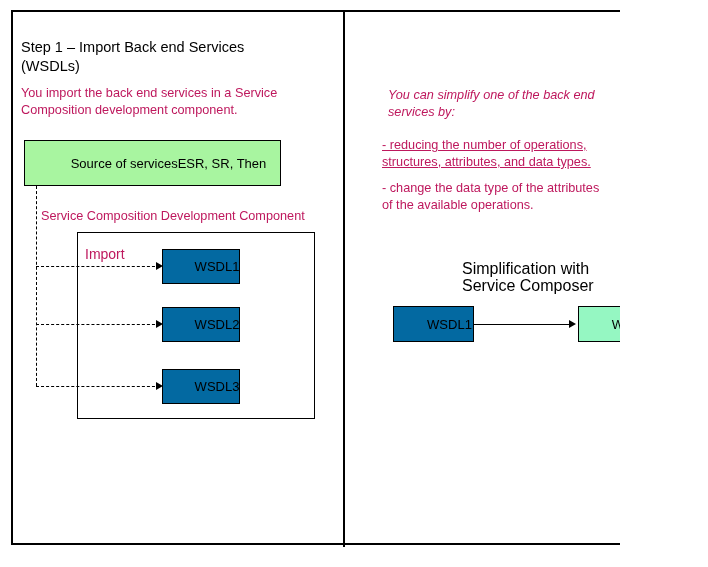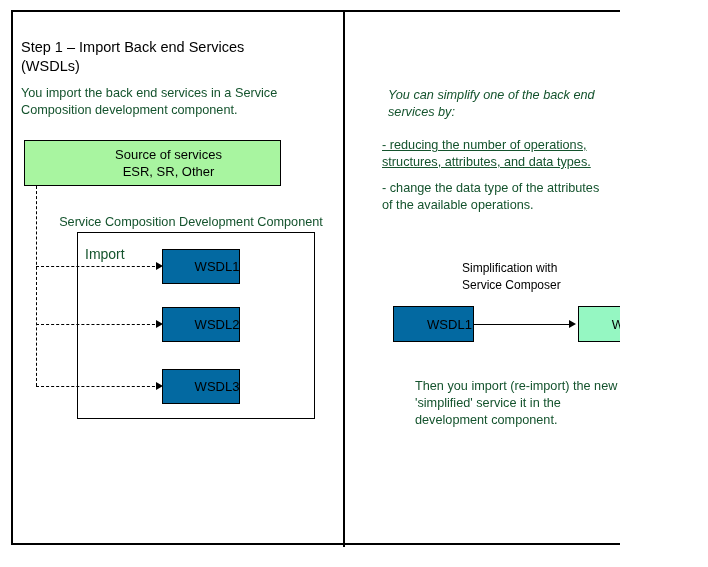--- a/index.html
+++ b/index.html
@@ -42,29 +42,29 @@
     font-size: 14.5px;
     line-height: 19px;
     white-space: pre-line;
     color: #000;
   }
   .body-text {
     position: absolute;
     font-size: 12.7px;
     line-height: 17px;
     white-space: pre-line;
-    color: #14532d;
+    color: #be185d;
   }
   
   .node {
     position: absolute;
     border: 1.5px solid #000000;
     box-sizing: border-box;
     display: flex;
-    flex-direction: column;
+    flex-direction: row;
     align-items: center;
     justify-content: center;
     font-size: 13px;
     line-height: 17px;
     text-align: center;
     padding-left: 32px;
   }
   .node.green   { background: #a8f5a0; }
   .node.green2  { background: #95f7c2; }
   .node.blue    { background: #0369a1; }
@@ -94,21 +94,21 @@
   .arrowhead {
     position: absolute;
     width: 0;
     height: 0;
     border-top: 4.5px solid transparent;
     border-bottom: 4.5px solid transparent;
     border-left: 7px solid #000000;
   }
   .caption {
     position: absolute;
-    font-size: 12px;
+    font-size: 16px;
     line-height: 17px;
     white-space: pre-line;
     text-align: left;
   }
 </style>
 </head>
 <body>
 
 <div id="canvas">
 
@@ -116,24 +116,24 @@
   <div class="divider"></div>
 
   <div class="panel-title" style="left:21px; top:38px; width:300px;">Step 1 – Import Back end Services
 (WSDLs)</div>
 
   <div class="body-text" style="left:21px; top:85px; width:310px;">You import the back end services in a Service
 Composition development component.</div>
 
   <div class="node green" style="left:24px; top:140px; width:257px; height:46px;">
     <div>Source of services</div>
-    <div>ESR, SR, Other</div>
+    <div>ESR, SR, Then</div>
   </div>
 
-  <div class="body-text" style="left:41px; top:214px; width:300px;text-align:center;">Service Composition Development Component</div>
+  <div class="body-text" style="left:41px; top:208px; width:300px;">Service Composition Development Component</div>
 
   <div class="plain-box" style="left:77px; top:232px; width:238px; height:187px;"></div>
 
   <div class="body-text" style="left:85px; top:246px; font-size:14px;">Import</div>
 
   <div class="dash-v" style="left:36px; top:186px; height:200px;"></div>
 
   <div class="dash-h" style="left:36px; top:266px; width:124px;"></div>
   <div class="arrowhead" style="left:156px; top:262px;"></div>
 
@@ -170,17 +170,14 @@
     <span>WSDL1</span>
   </div>
 
   <div class="solid-h" style="left:474px; top:324px; width:96px;"></div>
   <div class="arrowhead" style="left:569px; top:320px;"></div>
 
   <div class="node green2" style="left:578px; top:306px; width:85px; height:36px;">
     <span>WSDL1"</span>
   </div>
 
-  <div class="body-text" style="left:415px; top:378px; width:270px;">Then you import (re-import) the new
-'simplified' service it in the
-development component.</div>
 
 </div>
 
 </body></html>

